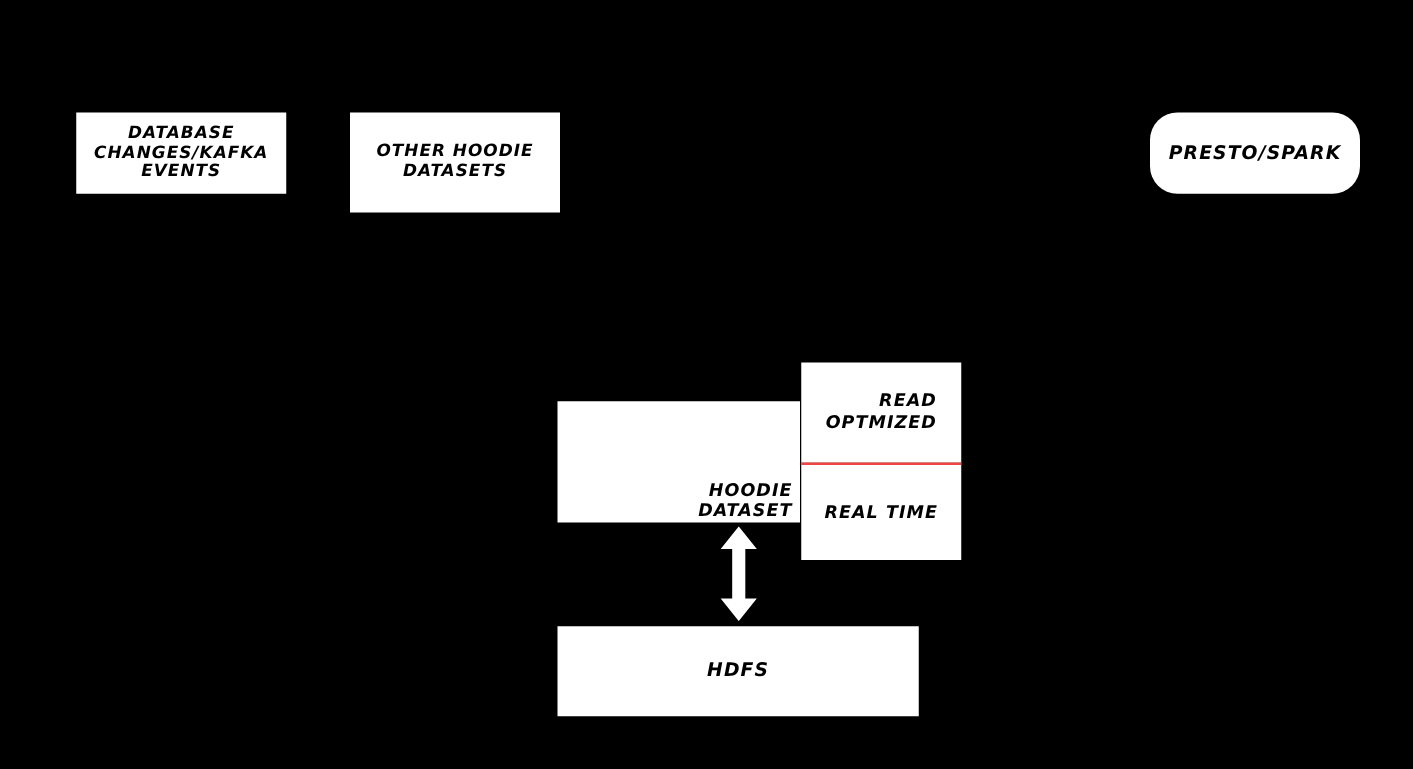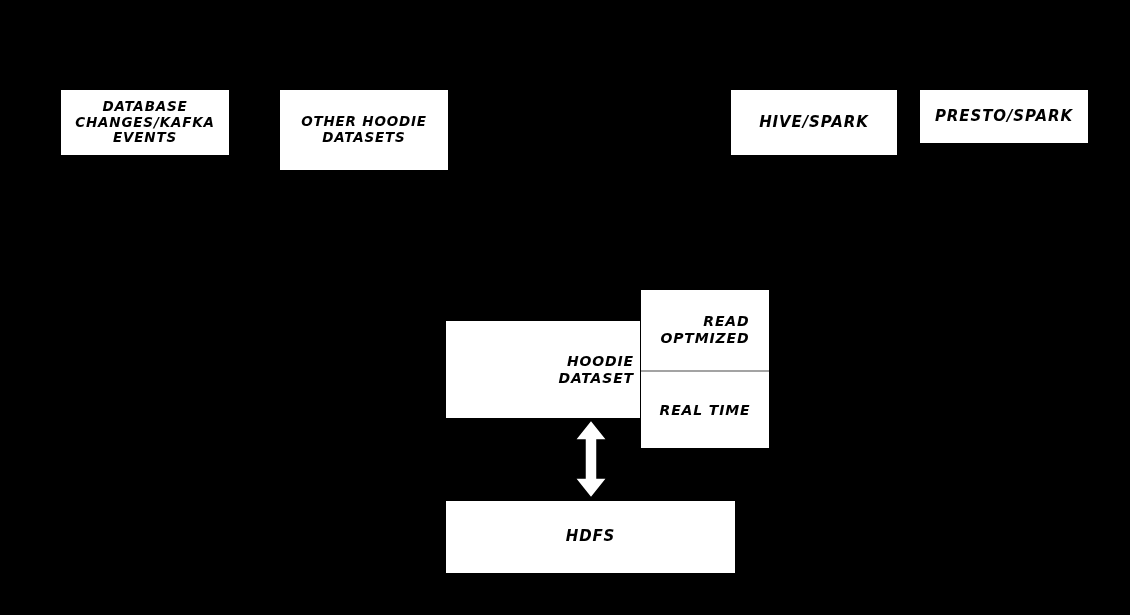--- a/index.html
+++ b/index.html
@@ -54,50 +54,51 @@
     width: 168px; height: 80px;
     font-size: 13.5px;
   }
   .box-hive-spark {
     left: 731px; top: 90px;
     width: 166px; height: 65px;
     font-size: 15px;
   }
   .box-presto-spark {
     left: 920px; top: 90px;
-    width: 168px; height: 53px;
+    width: 168px; height: 65px;
     font-size: 15px;
+    border-radius: 22px;
   }
 
   
   .box-hoodie-dataset {
     left: 446px; top: 321px;
     width: 194px; height: 97px;
     justify-content: flex-end;
-    align-items: center;
+    align-items: flex-end;
     font-size: 14px;
     padding-left: 41px;
   }
   .box-hoodie-dataset .label {
     text-align: right;
     padding-right: 6px;
   }
 
   
   .box-read-optimized {
     left: 641px; top: 290px;
     width: 128px; height: 80px;
     font-size: 14px;
     text-align: right;
   }
   .box-real-time {
     left: 641px; top: 370px;
     width: 128px; height: 78px;
     font-size: 14px;
-    border-top: 2px solid #a3a3a3;
+    border-top: 2px solid #ef4444;
   }
 
   
   .box-hdfs {
     left: 446px; top: 501px;
     width: 289px; height: 72px;
     font-size: 15px;
   }
 
   
@@ -119,23 +120,20 @@
     <span class="label">DATABASE
 CHANGES/KAFKA
 EVENTS</span>
   </div>
 
   <div class="node box-other-hoodie">
     <span class="label">OTHER HOODIE
 DATASETS</span>
   </div>
 
-  <div class="node box-hive-spark">
-    <span class="label">HIVE/SPARK</span>
-  </div>
 
   <div class="node box-presto-spark">
     <span class="label">PRESTO/SPARK</span>
   </div>
 
   <div class="node box-hoodie-dataset">
     <span class="label">HOODIE
 DATASET</span>
   </div>
 

